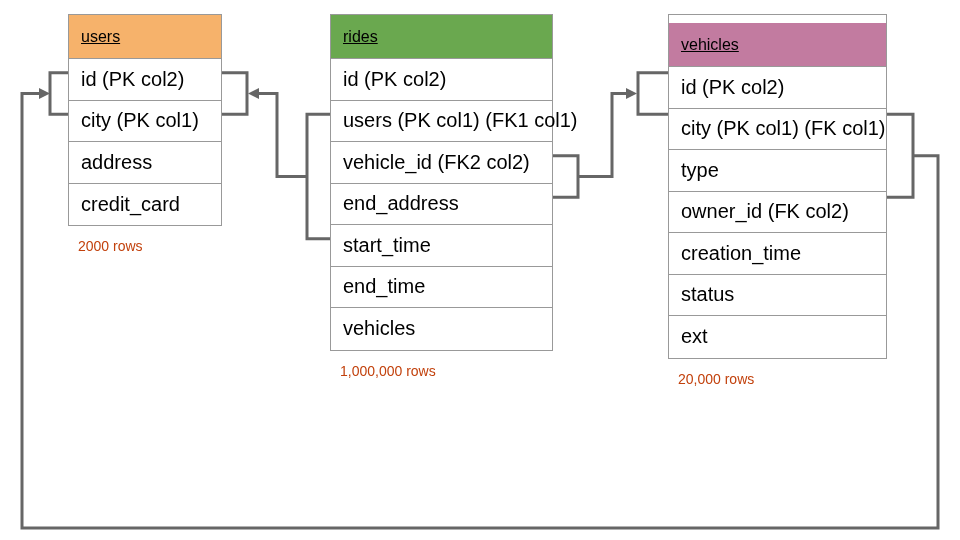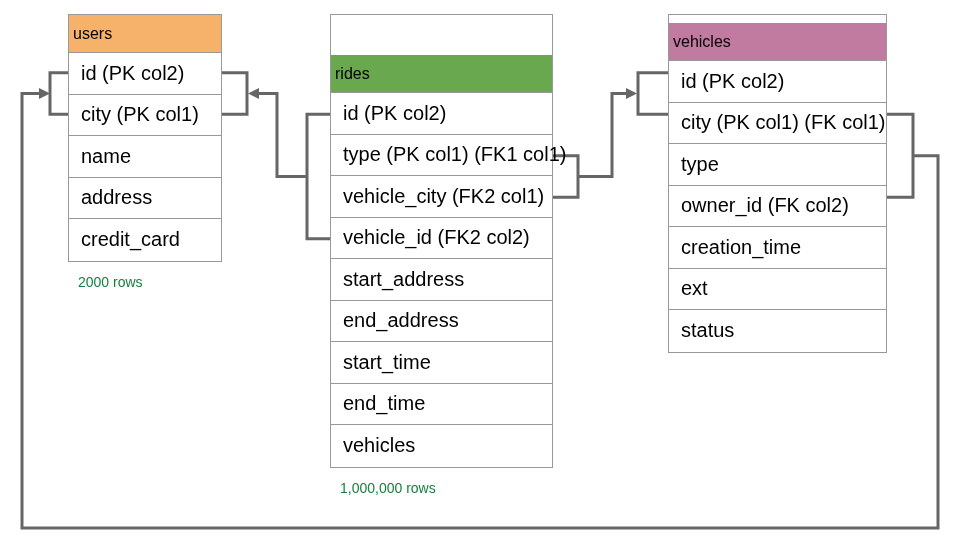--- a/index.html
+++ b/index.html
@@ -31,45 +31,46 @@
     stroke-linejoin: miter;
   }
   .connectors .arrow { fill: var(--connector); stroke: none; }
   .db-table { position: absolute; }
   .table-box {
     border: 1px solid var(--border);
     background: #ffffff;
     box-sizing: border-box;
   }
   .table-header {
-    height: 38px;
+    height: 44px;
     display: flex;
     align-items: center;
-    padding: 0 4px;
+    padding: 0 12px;
     font-size: 16px;
     border-bottom: 1px solid var(--border);
     box-sizing: border-box;
+    text-decoration: underline;
   }
   .table-row {
     height: 41.5px;
     display: flex;
     align-items: center;
     padding: 0 12px;
     font-size: 20px;
     border-bottom: 1px solid var(--border);
     box-sizing: border-box;
     background: #ffffff;
     white-space: nowrap;
   }
   .table-row:last-child { border-bottom: none; }
   .row-count {
     margin-top: 12px;
     padding-left: 10px;
     font-size: 14px;
-    color: #15803d;
+    color: #c2410c;
   }
   .t-users    { left: 68px;  top: 14px; width: 154px; }
   .t-rides    { left: 330px; top: 14px; width: 223px; }
   .t-vehicles { left: 668px; top: 14px; width: 219px; }
 </style>
 </head>
 <body>
 
 <div class="canvas">
 
@@ -95,49 +96,47 @@
 
     <path class="conn" d="M913 155.75 H938 V528 H22 V93.5 H39"></path>
     <polygon class="arrow" points="50,93.5 39,88 39,99"></polygon>
   </svg>
 
   <div class="db-table t-users">
     <div class="table-box">
       <div class="table-header" style="background-color: rgb(246, 178, 107);">users</div>
       <div class="table-row">id (PK col2)</div>
       <div class="table-row">city (PK col1)</div>
-      <div class="table-row">name</div>
       <div class="table-row">address</div>
       <div class="table-row">credit_card</div>
     </div>
     <div class="row-count">2000 rows</div>
   </div>
 
   <div class="db-table t-rides">
     <div class="table-box">
-      <div class="table-header" style="background-color: rgb(106, 168, 79); margin-top: 40px;">rides</div>
+      <div class="table-header" style="background-color: rgb(106, 168, 79);">rides</div>
       <div class="table-row">id (PK col2)</div>
-      <div class="table-row">type (PK col1) (FK1 col1)</div>
-      <div class="table-row">vehicle_city (FK2 col1)</div>
+      <div class="table-row">users (PK col1) (FK1 col1)</div>
       <div class="table-row">vehicle_id (FK2 col2)</div>
-      <div class="table-row">start_address</div>
       <div class="table-row">end_address</div>
       <div class="table-row">start_time</div>
       <div class="table-row">end_time</div>
       <div class="table-row">vehicles</div>
     </div>
     <div class="row-count">1,000,000 rows</div>
   </div>
 
   <div class="db-table t-vehicles">
     <div class="table-box">
       <div class="table-header" style="background-color: rgb(194, 123, 160); margin-top: 8px;">vehicles</div>
       <div class="table-row">id (PK col2)</div>
       <div class="table-row">city (PK col1) (FK col1)</div>
       <div class="table-row">type</div>
       <div class="table-row">owner_id (FK col2)</div>
       <div class="table-row">creation_time</div>
+      <div class="table-row">status</div>
       <div class="table-row">ext</div>
-      <div class="table-row">status</div>
     </div>
+    <div class="row-count">20,000 rows</div>
   </div>
 
 </div>
 
 </body></html>

